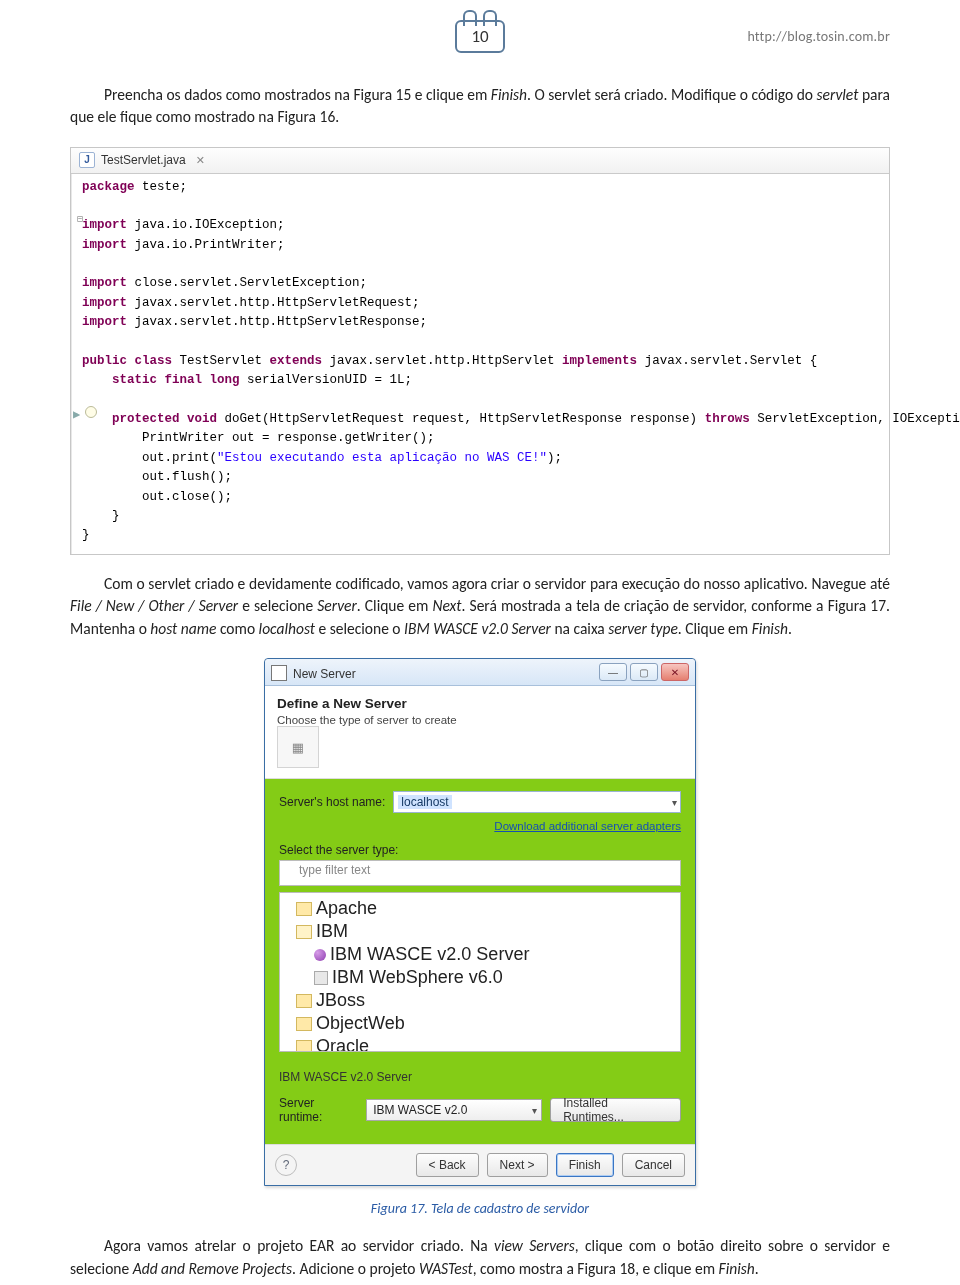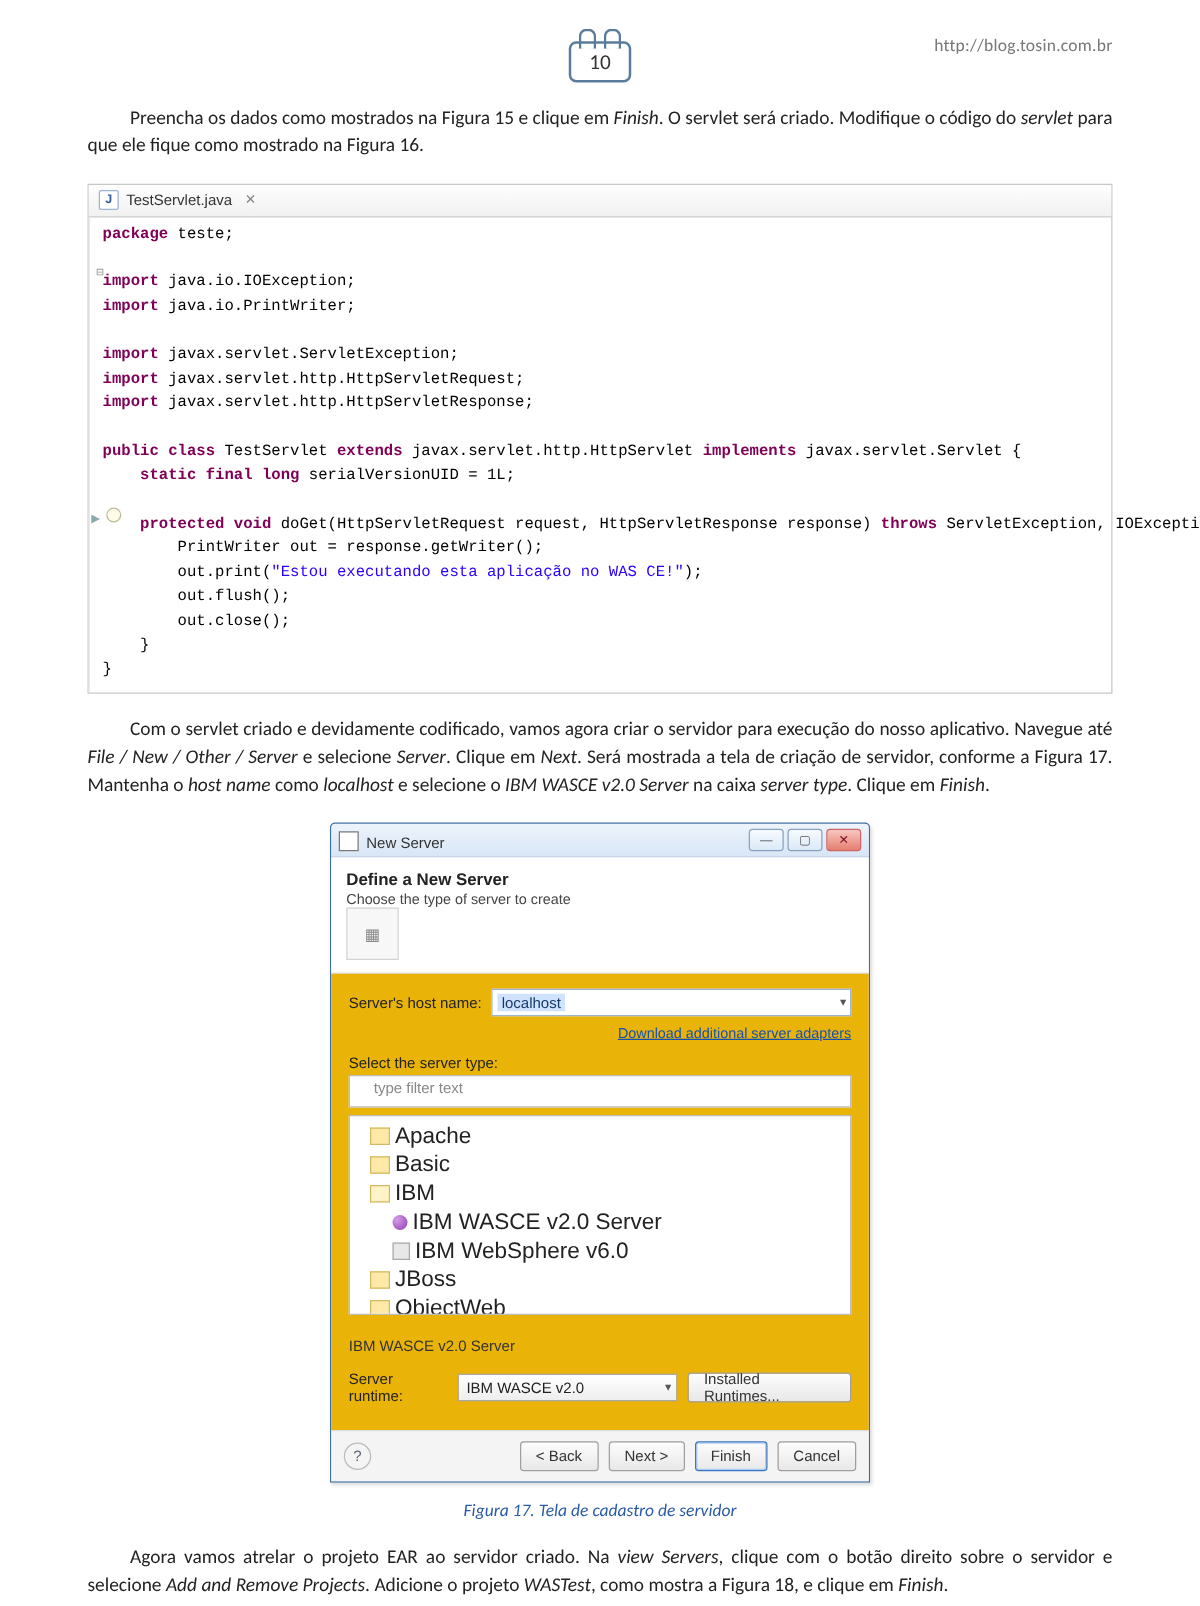--- a/index.html
+++ b/index.html
@@ -6,21 +6,21 @@
     margin:0; padding:0;
     font-family: Calibri, Arial, sans-serif;
     background:#fff;
     color:#222;
     width:960px;
   }
   .page {
     padding: 20px 70px 40px 70px;
   }
   .page-number-block {
-    display:flex; justify-content:center; align-items:flex-end;
+    display:flex; justify-content:center; align-items:flex-start;
     position:relative; height:46px;
   }
   .page-number-frame {
     border:2px solid #5b7b9b; border-radius:6px;
     padding:4px 14px; font-size:17px; color:#333;
     position:relative;
   }
   .page-number-frame::before, .page-number-frame::after {
     content:""; position:absolute; top:-12px; width:10px; height:14px;
     border:2px solid #5b7b9b; border-bottom:none;
@@ -105,21 +105,21 @@
   .dlg-header {
     background:#fff; padding:10px 12px; border-bottom:1px solid #ddd;
     display:flex; justify-content:space-between; align-items:flex-start;flex-direction:column;
   }
   .dlg-header h3 { margin:0 0 3px 0; font-size:13.5px; font-weight:bold; }
   .dlg-header p { margin:0; font-size:11.5px; color:#444;}
   .dlg-header .hicon {
     width:40px;height:40px;border:1px solid #d4d4d4;background:#f7f7f7;
     display:flex;align-items:center;justify-content:center;color:#888;font-size:13px;
   }
-  .dlg-body { padding:12px 14px 10px 14px; background:#eab308;}
+  .dlg-body { padding:12px 14px 10px 14px; background:#84cc16;}
   .row { display:flex; align-items:center; gap:8px; margin-bottom:10px;}
   .row label { font-size:12px; }
   .hostfield {
     flex:1; display:flex; align-items:center;
     border:1px solid #9bb5d3; background:#fff; height:20px; padding:0 4px;
     position:relative;
   }
   .hostfield .val { background:#cfe3ff; color:#163a66; padding:0 3px; font-size:12px;}
   .hostfield .dd { position:absolute; right:3px; color:#555; font-size:10px;}
   .link-right { text-align:right; margin:-4px 0 10px 0;}
@@ -188,21 +188,21 @@
     <div class="gutter">
       <span class="fold f1">⊟</span>
       <span class="arrow">▶</span>
           <span class="circ"></span>
     </div>
     <div class="code"><span class="kw">package</span><span class="pkg"> teste;</span>
 
 <span class="kw">import</span><span> java.io.IOException;</span>
 <span class="kw">import</span><span> java.io.PrintWriter;</span>
 
-<span class="kw">import</span><span> javax.servlet.ServletException;</span>
+<span class="kw">import</span><span> close.servlet.ServletException;</span>
 <span class="kw">import</span><span> javax.servlet.http.HttpServletRequest;</span>
 <span class="kw">import</span><span> javax.servlet.http.HttpServletResponse;</span>
 
 <span class="kw">public class</span><span> TestServlet </span><span class="kw">extends</span><span> javax.servlet.http.HttpServlet </span><span class="kw">implements</span><span> javax.servlet.Servlet {</span>
 <span class="kw">    static final long</span><span> serialVersionUID = 1L;</span>
 
 <span class="kw">    protected void</span><span> doGet(HttpServletRequest request, HttpServletResponse response) </span><span class="kw">throws</span><span> ServletException, IOException {</span>
 <span>        PrintWriter out = response.getWriter();</span>
 <span>        out.print(</span><span class="str">"Estou executando esta aplicação no WAS CE!"</span><span>);</span>
 <span>        out.flush();</span>
@@ -247,24 +247,20 @@
     </div>
     <div>Select the server type:</div>
     <div class="filter">type filter text</div>
     <div class="tree">
       <ul>
         <li>
               <span class="fold-ico"></span>
               <span>Apache</span>
             </li>
         <li>
-              <span class="fold-ico"></span>
-              <span>Basic</span>
-            </li>
-        <li>
               <span class="fold-ico fold-open"></span>
               <span>IBM</span>
             </li>
         <li class="sub">
               <span class="srv-ico"></span>
               <span>IBM WASCE v2.0 Server</span>
             </li>
         <li class="sub">
               <span class="srv-ico2"></span>
               <span>IBM WebSphere v6.0</span>

